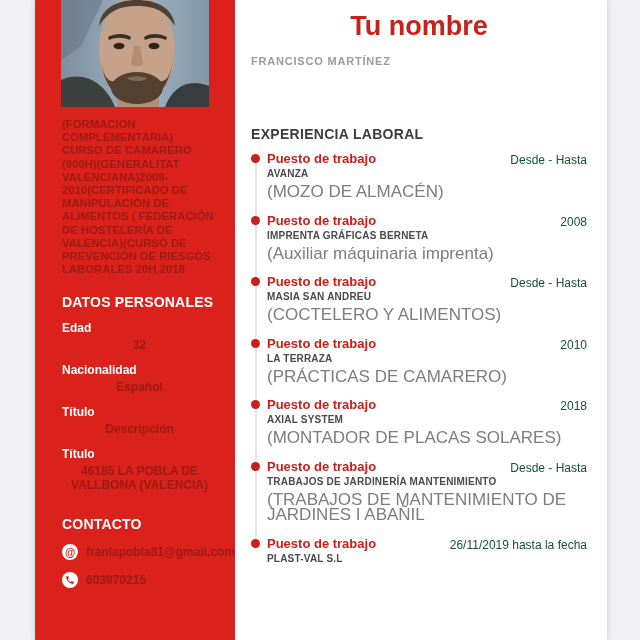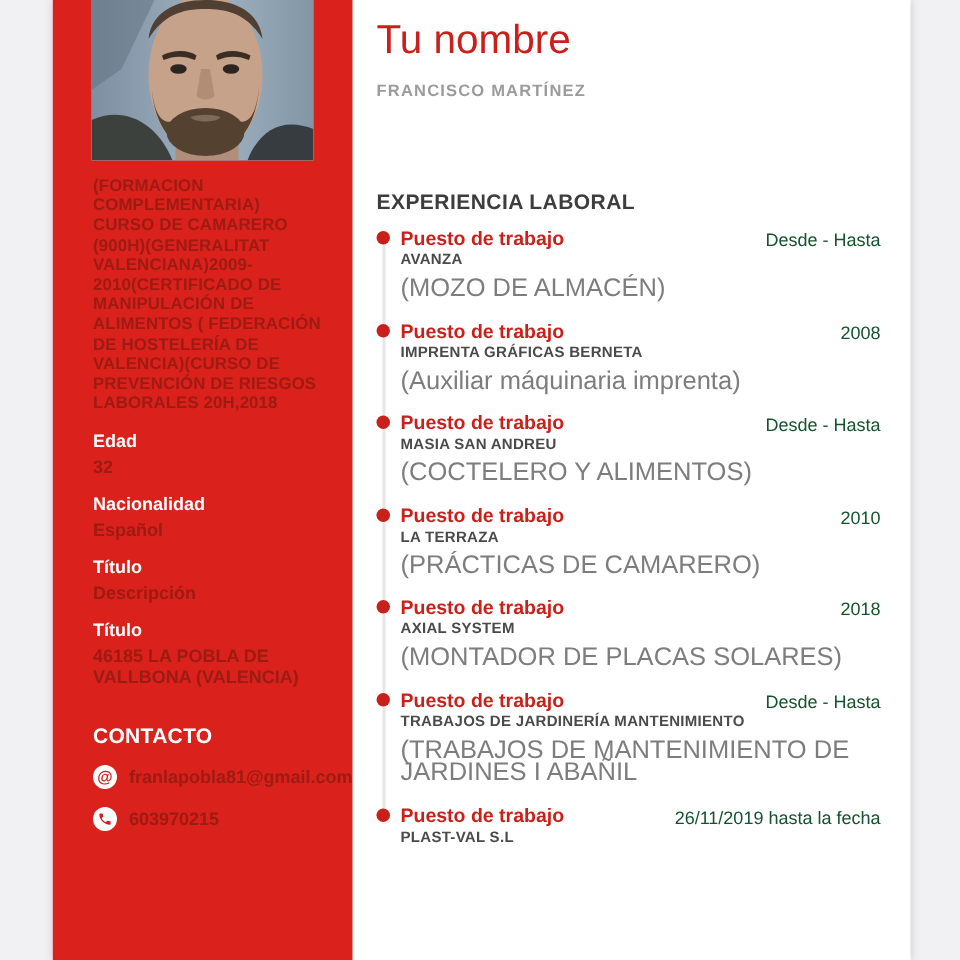--- a/index.html
+++ b/index.html
@@ -44,42 +44,44 @@
   .personal-heading { margin-top:19px; }
   .field-label {
     margin-top:12px;
     font-size:12px; font-weight:bold; line-height:13px;
     color:#ffffff;
   }
   .field-value {
     margin-top:3px;
     font-size:12px; font-weight:bold; line-height:14px;
     color:#9c1b12;
+    text-align:center;
   }
   .contact-heading { margin-top:25px; }
   .contact-row { display:flex; align-items:center; margin-top:12px; }
   .contact-icon {
     width:16px; height:16px; border-radius:50%;
     background:#ffffff; color:#c9201b;
     display:flex; align-items:center; justify-content:center;
     font-size:10.5px; font-weight:bold;
     margin-right:8px; flex:none;
   }
   .contact-icon svg { display:block; }
   .contact-text { font-size:12px; font-weight:bold; color:#9c1b12; }
   
   .main {
     flex:1; position:relative;
     padding:0 20px 0 16px;
     overflow:hidden;
   }
   .title {
     margin-top:11px;
-    font-size:27px; line-height:31px; font-weight:normal;
+    font-size:27px; line-height:31px; font-weight:bold;
     color:#c9201b;
+    text-align:center;
   }
   .subtitle {
     margin-top:13px;
     font-size:11px; font-weight:bold; letter-spacing:.8px;
     color:#9b9b9b;
   }
   .section-heading {
     font-size:14px; font-weight:bold; letter-spacing:.3px;
     color:#3d3d3d; line-height:16px;
   }
@@ -146,20 +148,21 @@
         <path d="M73 46 L70 64 C73 67 79 67 82 64 L79 46 Z" fill="#b18d75"></path>
         <path d="M40 58 C42 86 56 102 76 102 C96 102 110 86 112 56 C110 78 104 84 96 80 C90 77 62 77 56 80 C48 84 42 78 40 58 Z" fill="#564230"></path>
         <ellipse cx="76" cy="88" rx="26" ry="16" fill="#544130"></ellipse>
         <path d="M66 78 C72 76 80 76 86 78 C84 82 68 82 66 78 Z" fill="#7d6a57"></path>
       </svg>
     </div>
 
     <div class="side-pad">
       <div class="about-text">(FORMACION COMPLEMENTARIA) CURSO DE CAMARERO (900H)(GENERALITAT VALENCIANA)2009-2010(CERTIFICADO DE MANIPULACIÓN DE ALIMENTOS ( FEDERACIÓN DE HOSTELERÍA DE VALENCIA)(CURSO DE PREVENCIÓN DE RIESGOS LABORALES 20H,2018</div>
 
+      <div class="side-heading personal-heading">DATOS PERSONALES</div>
 
       <div>
         <div class="field-label">Edad</div>
         <div class="field-value">32</div>
       </div>
       <div>
         <div class="field-label">Nacionalidad</div>
         <div class="field-value">Español</div>
       </div>
       <div>

